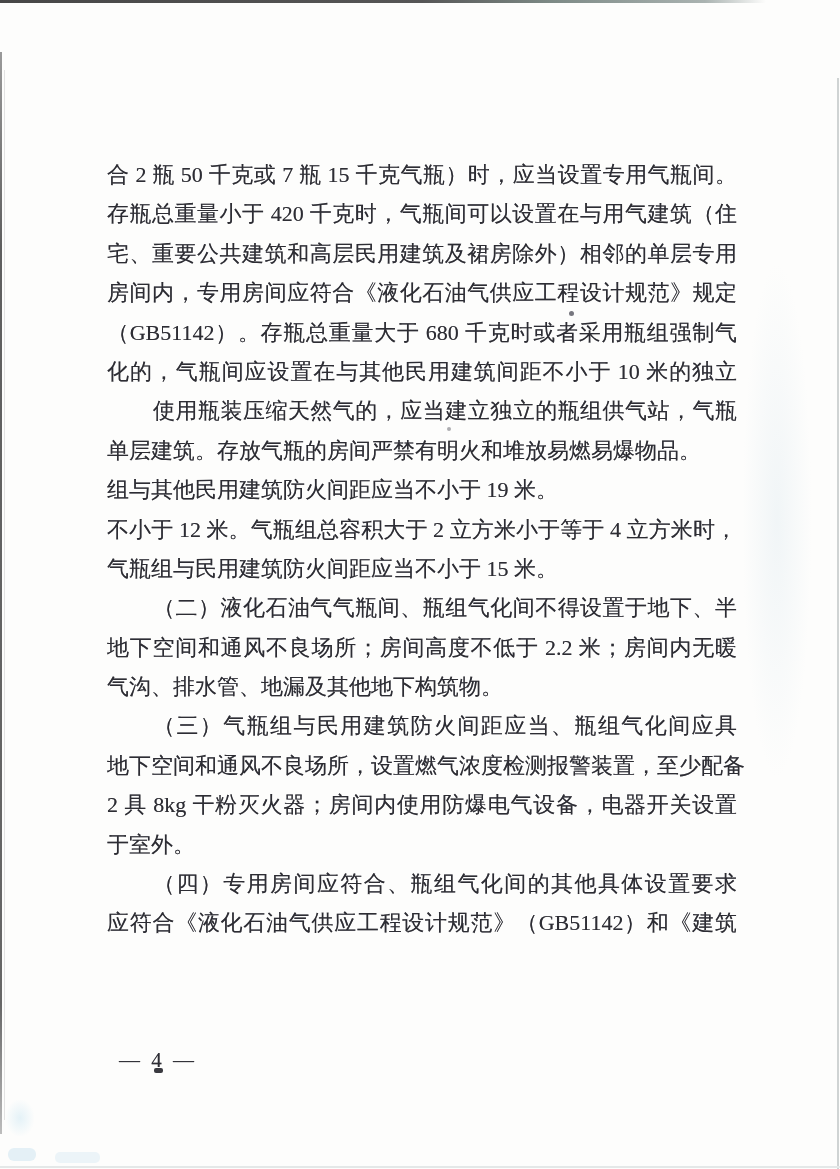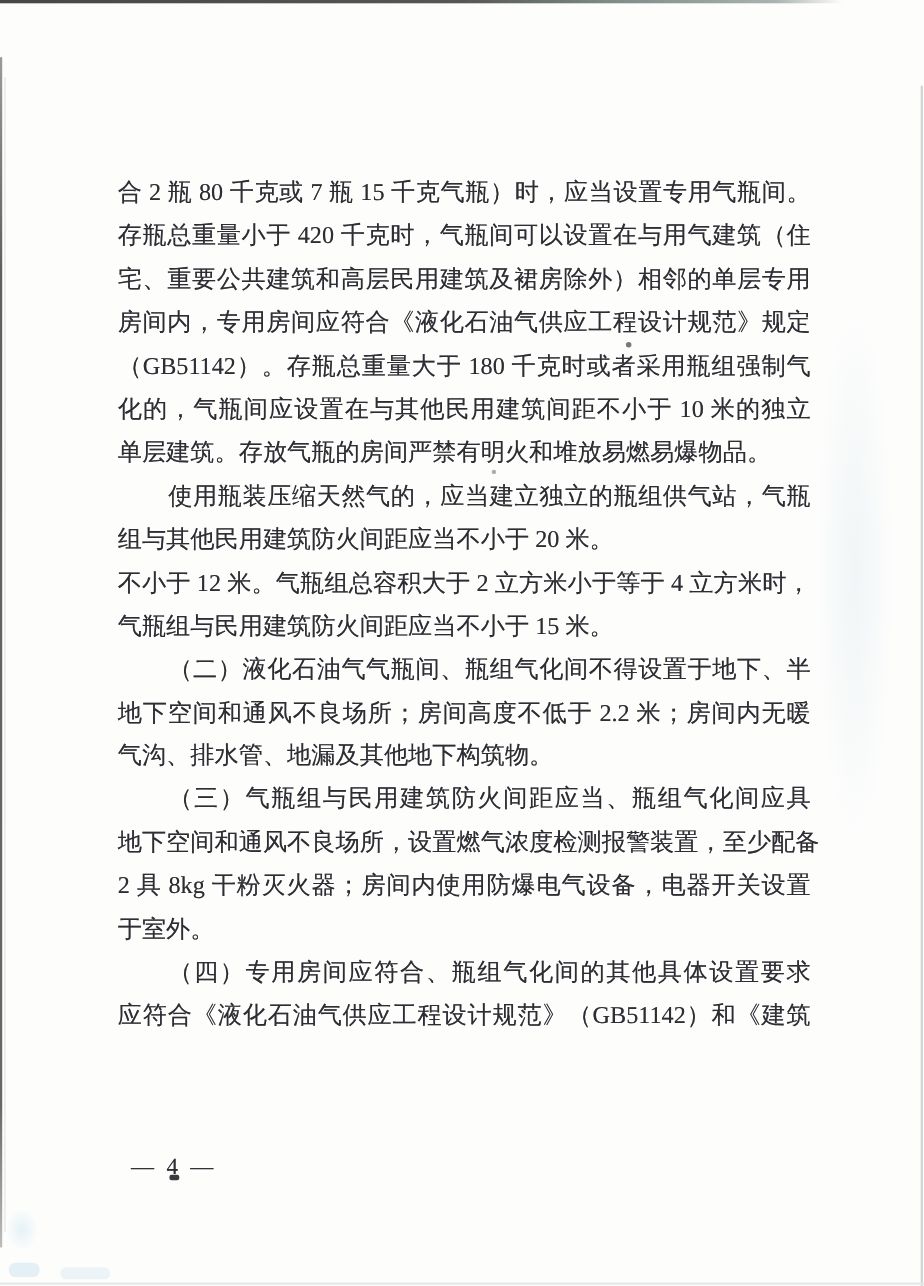--- a/index.html
+++ b/index.html
@@ -57,29 +57,29 @@
   <div class="edge-bottom"></div>
   <div class="tint-band"></div>
   <div class="tint-bl"></div>
   <div class="speck-a"></div>
   <div class="speck-b"></div>
   <div class="speck-c"></div>
   <div class="speck-d"></div>
   <div class="speck-e"></div>
 
   <div class="doc">
-    <div class="line">合 2 瓶 80 千克或 7 瓶 15 千克气瓶）时，应当设置专用气瓶间。</div>
+    <div class="line">合 2 瓶 50 千克或 7 瓶 15 千克气瓶）时，应当设置专用气瓶间。</div>
     <div class="line">存瓶总重量小于 420 千克时，气瓶间可以设置在与用气建筑（住</div>
     <div class="line">宅、重要公共建筑和高层民用建筑及裙房除外）相邻的单层专用</div>
     <div class="line">房间内，专用房间应符合《液化石油气供应工程设计规范》规定</div>
-    <div class="line">（GB51142）。存瓶总重量大于 180 千克时或者采用瓶组强制气</div>
+    <div class="line">（GB51142）。存瓶总重量大于 680 千克时或者采用瓶组强制气</div>
     <div class="line">化的，气瓶间应设置在与其他民用建筑间距不小于 10 米的独立</div>
+    <div class="line indent">使用瓶装压缩天然气的，应当建立独立的瓶组供气站，气瓶</div>
     <div class="line end">单层建筑。存放气瓶的房间严禁有明火和堆放易燃易爆物品。</div>
-    <div class="line indent">使用瓶装压缩天然气的，应当建立独立的瓶组供气站，气瓶</div>
-    <div class="line end">组与其他民用建筑防火间距应当不小于 20 米。</div>
+    <div class="line end">组与其他民用建筑防火间距应当不小于 19 米。</div>
     <div class="line">不小于 12 米。气瓶组总容积大于 2 立方米小于等于 4 立方米时，</div>
     <div class="line end">气瓶组与民用建筑防火间距应当不小于 15 米。</div>
     <div class="line indent">（二）液化石油气气瓶间、瓶组气化间不得设置于地下、半</div>
     <div class="line">地下空间和通风不良场所；房间高度不低于 2.2 米；房间内无暖</div>
     <div class="line end">气沟、排水管、地漏及其他地下构筑物。</div>
     <div class="line indent">（三）气瓶组与民用建筑防火间距应当、瓶组气化间应具</div>
     <div class="line">地下空间和通风不良场所，设置燃气浓度检测报警装置，至少配备</div>
     <div class="line">2 具 8kg 干粉灭火器；房间内使用防爆电气设备，电器开关设置</div>
     <div class="line end">于室外。</div>
     <div class="line indent">（四）专用房间应符合、瓶组气化间的其他具体设置要求</div>

